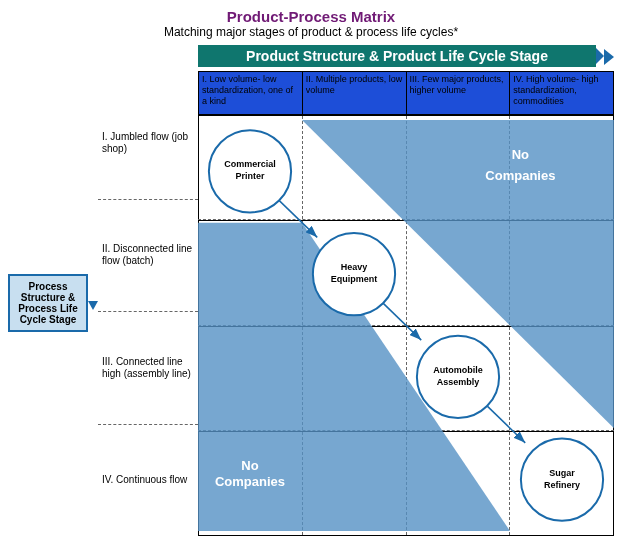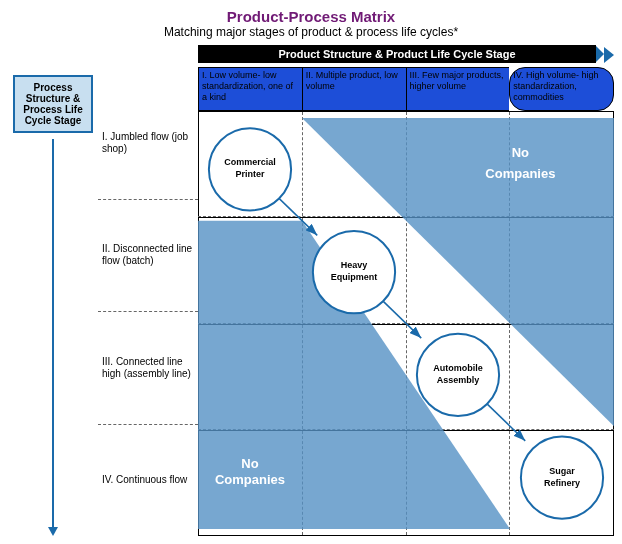--- a/index.html
+++ b/index.html
@@ -32,21 +32,20 @@
       color: #000;
     }
     .matrix-container {
       display: flex;
       flex: 1;
       position: relative;
     }
     
     .left-axis {
       display: flex;
-      flex-direction: column;
       align-items: center;
       width: 90px;
       padding-top: 30px;
     }
     .left-axis-box {
       border: 2px solid #1a6aaa;
       background: #c8dff0;
       padding: 5px 6px;
       font-size: 10px;
       font-weight: bold;
@@ -97,24 +96,24 @@
       flex-direction: column;
       position: relative;
     }
     
     .top-header {
       display: flex;
       flex-direction: column;
       margin-bottom: 0;
     }
     .product-structure-label {
-      background: #000000;
+      background: #0f766e;
       color: #fff;
       text-align: center;
-      font-size: 11px;
+      font-size: 14px;
       font-weight: bold;
       padding: 3px 6px;
       margin-bottom: 2px;
       position: relative;
     }
     .product-structure-label::after {
       content: '';
       position: absolute;
       right: -8px;
       top: 50%;
@@ -132,21 +131,21 @@
       flex: 1;
       font-size: 9px;
       color: #000;
       border: 1px solid #000;
       border-right: none;
       padding: 2px 3px;
       line-height: 1.2;
       min-height: 44px;
       background: #1d4ed8;
     }
-    .col-header:last-child { border-right: 1px solid #000; border-radius: 16px; }
+    .col-header:last-child { border-right: 1px solid #000; }
     
     .svg-overlay {
       position: absolute;
       top: 0; left: 0;
       width: 100%;
       height: 100%;
       pointer-events: none;
     }
     .footnote {
       font-size: 9px;
@@ -218,21 +217,21 @@
     <div class="grid-area">
 
       <div class="top-header">
         <div style="display:flex; align-items:center; margin-bottom:2px;">
           <div class="product-structure-label" style="flex:1; margin-right:8px;">Product Structure &amp; Product Life Cycle Stage</div>
 
           <div style="width:0;height:0;border-top:8px solid transparent;border-bottom:8px solid transparent;border-left:10px solid #1a6aaa;"></div>
         </div>
         <div class="col-headers">
           <div class="col-header">I. Low volume- low standardization, one of a kind</div>
-          <div class="col-header">II. Multiple product, low volume</div>
+          <div class="col-header">II. Multiple products, low volume</div>
           <div class="col-header">III. Few major products, higher volume</div>
           <div class="col-header">IV. High volume- high standardization, commodities</div>
         </div>
       </div>
 
       <div class="grid-wrapper">
 
         <div class="grid-rows">
           <div class="grid-row">
             <div class="grid-cell"></div>

